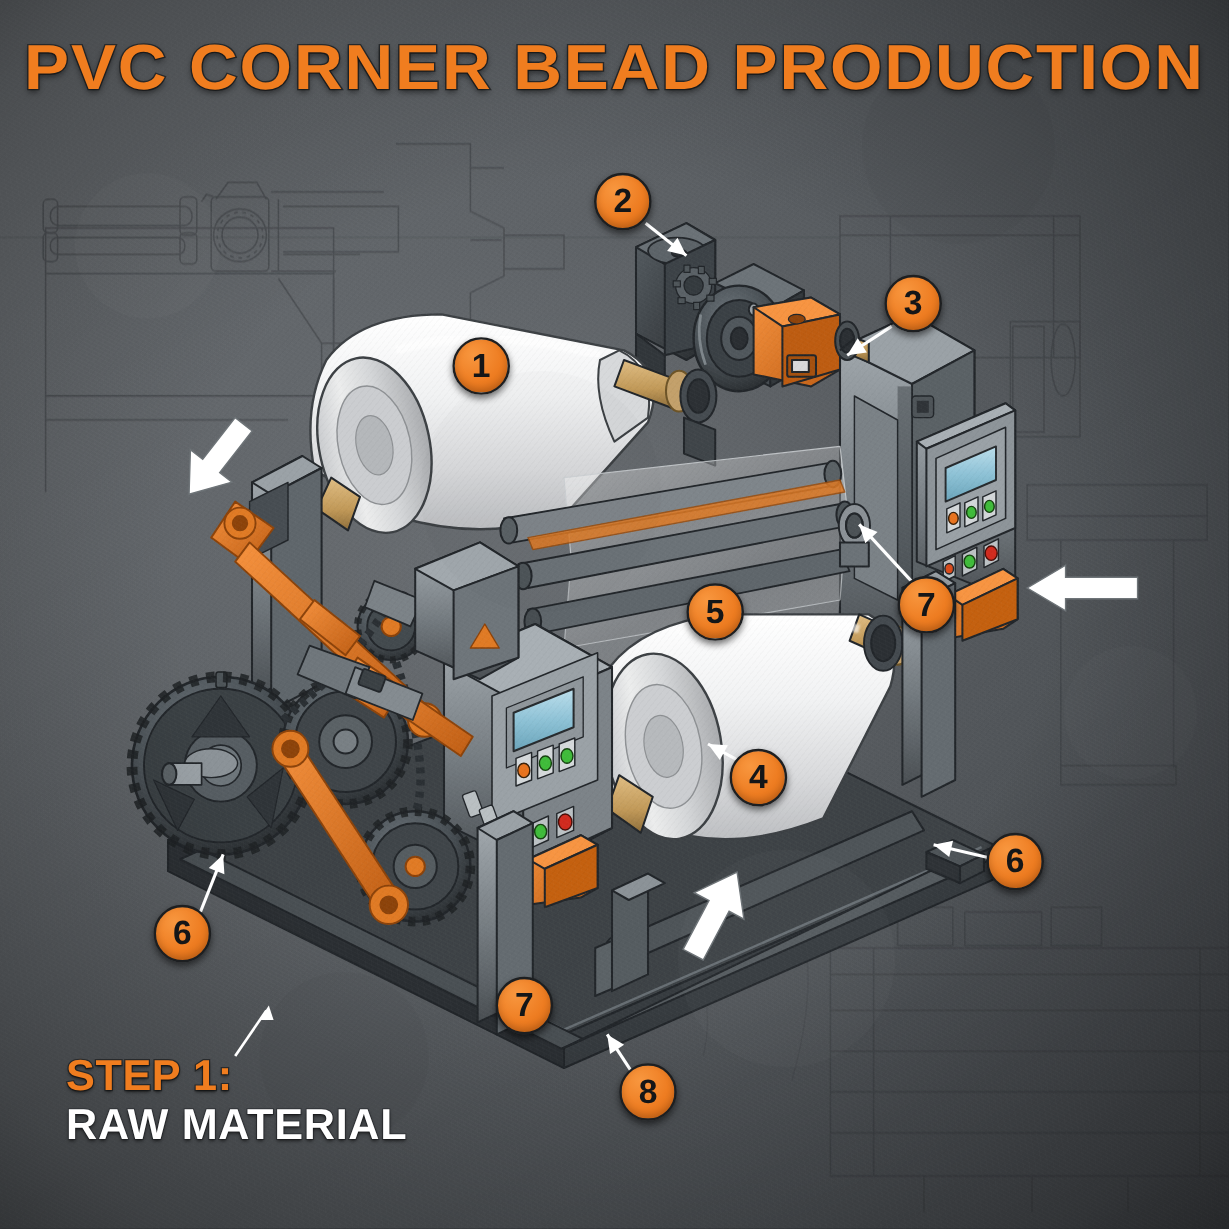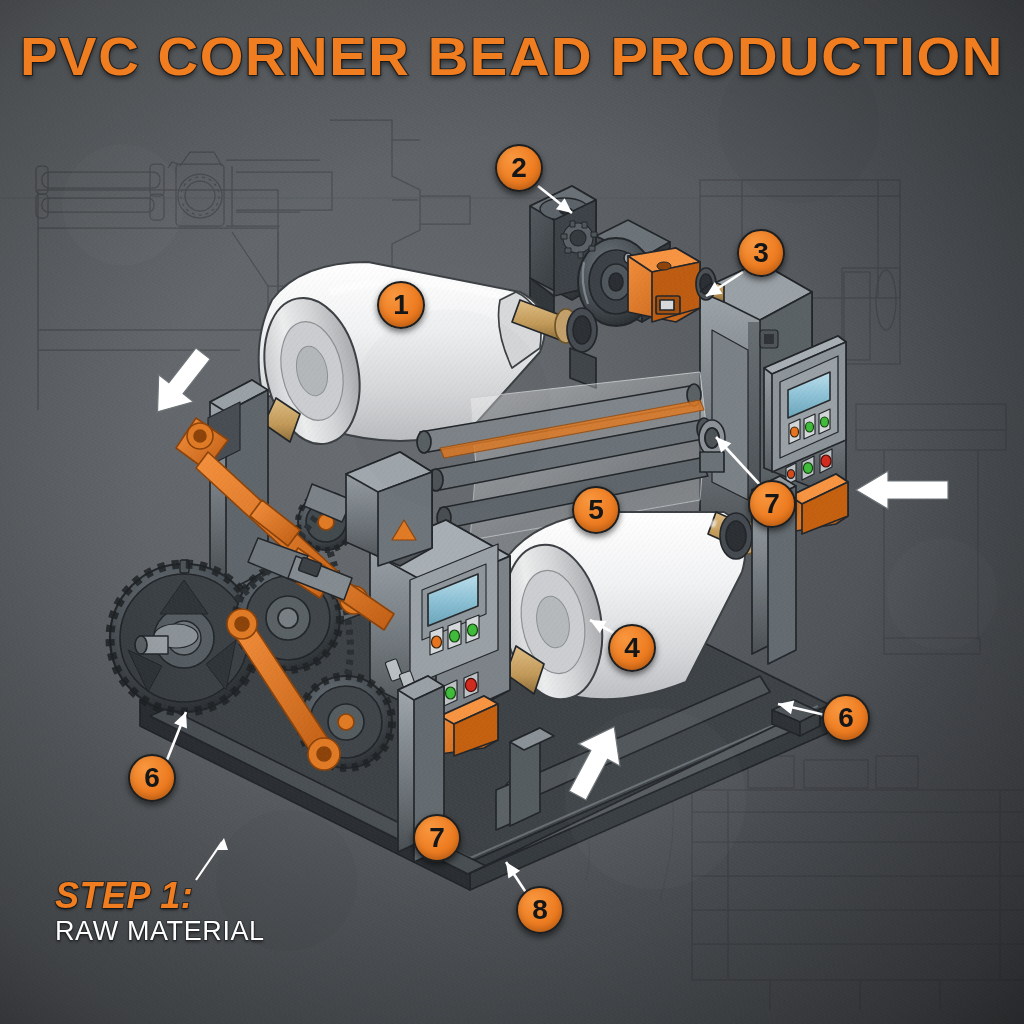--- a/index.html
+++ b/index.html
@@ -34,22 +34,22 @@
     font-size:53px;font-weight:bold;letter-spacing:1.5px;
     color:#F07D1F;-webkit-text-stroke:2.2px #2a2c2e;
     paint-order:stroke fill;
     text-shadow:0 3px 5px rgba(0,0,0,.55);
     transform:scaleX(1.06);
   }
   
   #stepwrap{position:absolute;left:55px;top:878px;}
   #stepnum{font-size:36px;font-weight:bold;color:#F07D1F;
     -webkit-text-stroke:2px #2a2c2e;paint-order:stroke fill;
-    text-shadow:0 2px 3px rgba(0,0,0,.6);letter-spacing:.5px;line-height:1.02;font-style:italic;}
-  .stepline{font-size:27px;font-weight:normal;color:#ffffff;
+    text-shadow:0 2px 3px rgba(0,0,0,.6);letter-spacing:.5px;line-height:1.02;}
+  .stepline{font-size:36px;font-weight:bold;color:#ffffff;
     -webkit-text-stroke:1.6px #33363a;paint-order:stroke fill;
     text-shadow:0 2px 3px rgba(0,0,0,.6);letter-spacing:.6px;line-height:1.22;}
   
   .marker{position:absolute;width:44px;height:44px;border-radius:50%;
     background:radial-gradient(circle at 35% 28%, #f8973f 0%, #ee7d22 55%, #d96a14 100%);
     border:2.4px solid #1d1f21;
     box-shadow:0 3px 6px rgba(0,0,0,.55), inset 0 -3px 6px rgba(0,0,0,.18);
     display:flex;align-items:center;justify-content:center;
     font-size:28px;font-weight:bold;color:#141618;line-height:1;
     transform:translate(-50%,-50%);}

